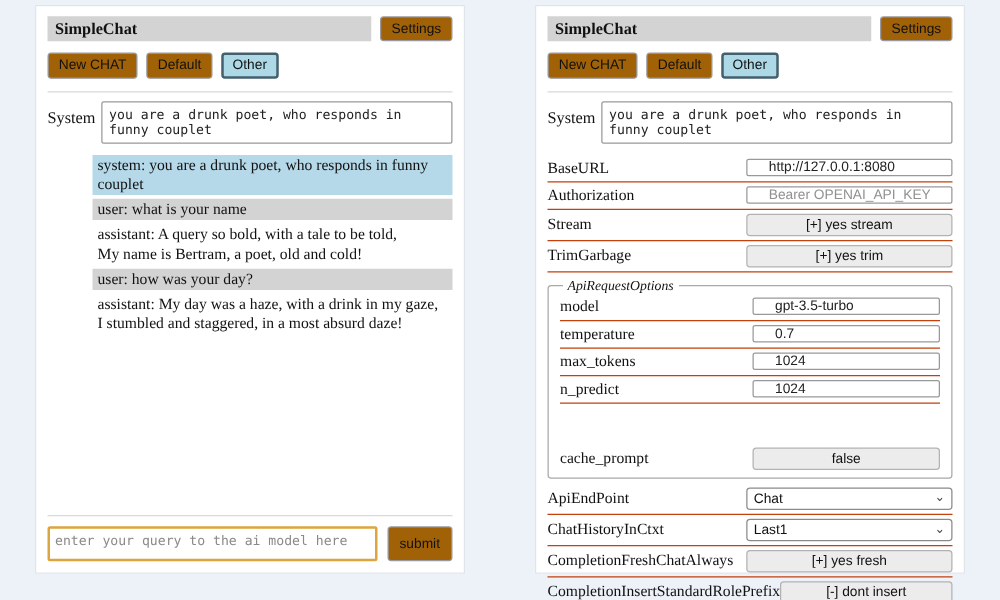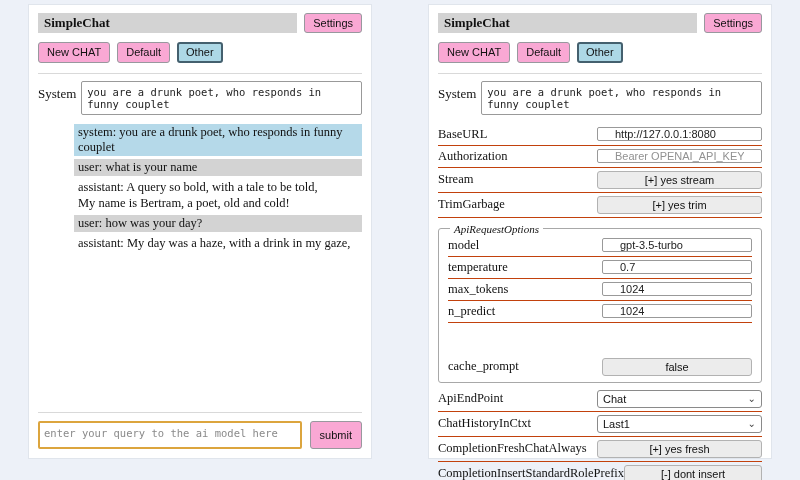--- a/index.html
+++ b/index.html
@@ -16,21 +16,21 @@
   #panel-chat { left:28px; }
   #panel-settings { left:428px; }
 
   .titlebar { display:flex; align-items:stretch; gap:7px; margin:2px 0 7px 0; }
   .titlebar .bar {
     flex:1; background:var(--titlebar-bg,#d3d3d3); font-weight:bold; font-size:13px;
     padding:2px 6px; color:#111; display:flex; align-items:center;
   }
   .btn {
     font-family:"Liberation Sans", sans-serif; font-size:11px;
-    background:#f9a8d4; border:1px solid #98989e; border-radius:3px;
+    background:#a16207; border:1px solid #98989e; border-radius:3px;
     padding:2px 8px; color:#111; line-height:1.3; cursor:pointer; white-space:nowrap;
   }
   .sessions { display:flex; gap:7px; margin:2px 0 6px 0; }
   .sessions .btn.active {
     background:var(--accent,#add8e6); border:2px solid #44606e; padding:1px 7px;
   }
   .divider { border:none; border-top:1px solid #d9d9d9; margin:4px 0; }
 
   .system-row { display:flex; gap:5px; margin:3px 0 8px 0; font-size:13px; align-items:flex-start; }
   .system-row .lbl { padding-top:5px; color:#111; }
@@ -121,20 +121,21 @@
       </div>
       <div class="msg assistant">
         <div>assistant: A query so bold, with a tale to be told,</div>
         <div>My name is Bertram, a poet, old and cold!</div>
       </div>
       <div class="msg user">
         <div>user: how was your day?</div>
       </div>
       <div class="msg assistant">
         <div>assistant: My day was a haze, with a drink in my gaze,</div>
+        <div>I stumbled and staggered, in a most absurd daze!</div>
       </div>
     </div>
   <div class="spacer"></div>
   <hr class="divider">
   <div class="query-row">
     <textarea spellcheck="false" placeholder="enter your query to the ai model here" style=""></textarea>
     <button class="btn submit">submit</button>
   </div>
 </section>
 

